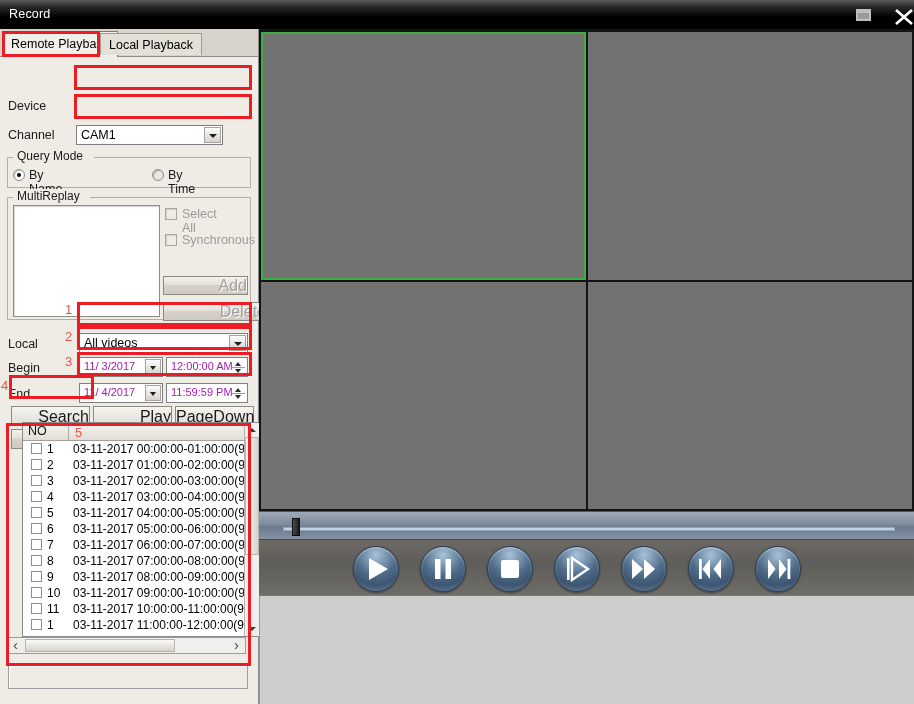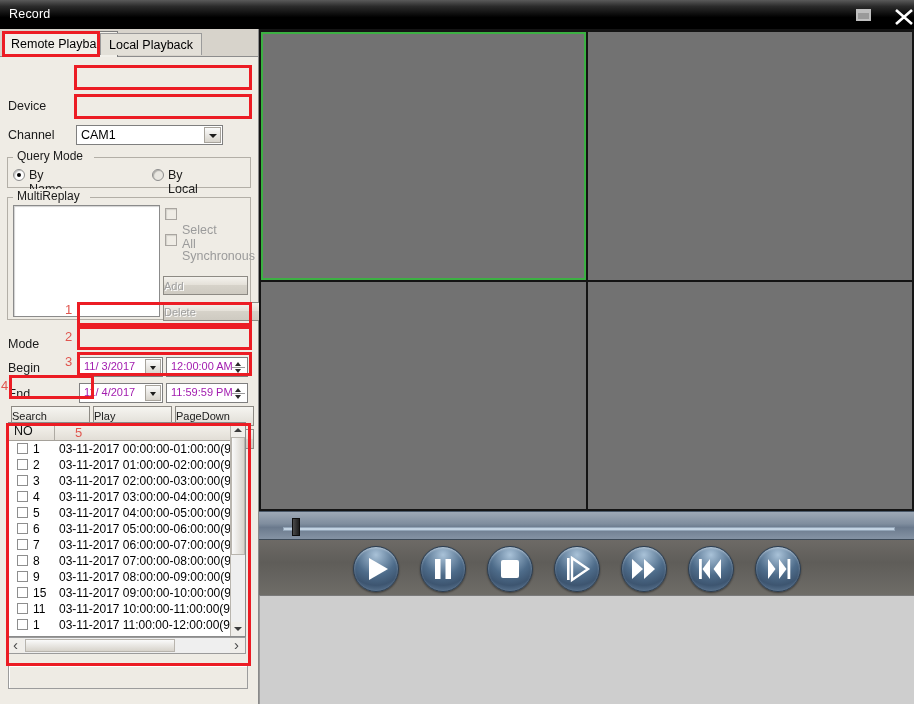--- a/index.html
+++ b/index.html
@@ -93,34 +93,34 @@
   .radio.off .dot{background:#e9e7e1;}
   .radio .rtxt{position:absolute;left:16px;top:0;}
 
   
   .chk{position:absolute;font-size:12.5px;color:#9b9b9b;}
   .chk .box{
     position:absolute;left:0;top:1px;width:12px;height:12px;background:#efece5;
     border:1px solid #a9a5a0;box-sizing:border-box;
     box-shadow:inset 1px 1px 1px rgba(0,0,0,.12);
   }
-  .chk .ctxt{position:absolute;left:17px;top:0;margin-top:16px;}
+  .chk .ctxt{position:absolute;left:17px;top:0;}
 
   
   .listbox{
     position:absolute;background:#fff;border:1px solid #8b8b8b;
     box-shadow:inset 1px 1px 1px rgba(0,0,0,.18);
   }
 
   
   .btn{
     position:absolute;box-sizing:border-box;
     background:linear-gradient(to bottom,#f4f2ed 0%,#e4e0d8 48%,#d6d2c9 50%,#cecac1 100%);
     border:1px solid #8d8a84;
-    font-size:11px;color:#1a1a1a;text-align:left;
+    font-size:16px;color:#1a1a1a;text-align:right;
   }
   .btn span{display:block;}
   .btn.disabled{color:#a0a0a0;text-shadow:1px 1px 0 #fff;}
   .btn.plain{background:linear-gradient(to bottom,#f6f5f1,#e0ddd5);}
 
   
   .field{
     position:absolute;background:#fff;border:1px solid #7f7f7f;box-sizing:border-box;height:20px;
   }
   .field .fv{position:absolute;left:4px;top:2px;font-size:11px;color:#a21caf;white-space:nowrap;}
@@ -144,21 +144,21 @@
   }
   .spin .dn:after{
     content:"";position:absolute;left:3px;top:1px;
     border-left:3.5px solid transparent;border-right:3.5px solid transparent;
     border-top:4px solid #2a2a2a;
   }
   .spin .bar{position:absolute;left:0;top:7px;width:13px;height:1px;background:#9a9a9a;}
 
   
   .filebox{
-    position:absolute;left:8px;top:393px;width:238px;height:215px;
+    position:absolute;left:22px;top:393px;width:238px;height:215px;
     background:#fff;border:1px solid #8b8b8b;box-sizing:border-box;overflow:hidden;
   }
   .fhead{
     position:absolute;left:0;top:0;width:100%;height:18px;
     background:linear-gradient(to bottom,#f6f4ef,#e2ded6);
     border-bottom:1px solid #a5a19a;box-sizing:border-box;
   }
   .fhead .hc{
     position:absolute;top:0;height:17px;line-height:17px;font-size:12.5px;color:#111;
     border-right:1px solid #aeaaa3;box-sizing:border-box;padding-left:5px;
@@ -304,21 +304,21 @@
       <div class="gline-l"></div>
       <div class="gline-r" style="width:156px;"></div>
       <div class="glegend">Query Mode</div>
     </div>
     <div class="radio checked" style="left:13px;top:139px;">
       <div class="dot"></div>
       <div class="rtxt">By Name</div>
     </div>
     <div class="radio off" style="left:152px;top:139px;">
       <div class="dot"></div>
-      <div class="rtxt">By Local</div>
+      <div class="rtxt">By Time</div>
     </div>
 
     <div class="group" style="left:7px;top:168px;width:242px;height:122px;">
       <div class="gline-l"></div>
       <div class="gline-r" style="width:160px;"></div>
       <div class="glegend">MultiReplay</div>
     </div>
     <div class="listbox" style="left:13px;top:176px;width:145px;height:110px;"></div>
 
     <div class="chk" style="left:165px;top:178px;">
@@ -330,21 +330,25 @@
       <div class="ctxt">Synchronous</div>
     </div>
 
     <div class="btn disabled" style="left:163px;top:247px;width:85px;height:19px;line-height:18px;">
       <span>Add</span>
     </div>
     <div class="btn disabled" style="left:163px;top:273px;width:104px;height:19px;line-height:18px;">
       <span>Delete</span>
     </div>
 
-    <div class="lbl" style="left:8px;top:308px;">Mode</div>
+    <div class="lbl" style="left:8px;top:308px;">Local</div>
+    <div class="combo" style="left:79px;top:304px;width:169px;">
+      <div class="val">All videos</div>
+      <div class="arrow"></div>
+    </div>
 
     <div class="lbl" style="left:8px;top:332px;text-align:right;">Begin</div>
     <div class="field" style="left:79px;top:328px;width:84px;">
       <div class="fv">11/ 3/2017</div>
       <div class="dd"></div>
     </div>
     <div class="field" style="left:166px;top:328px;width:82px;">
       <div class="fv">12:00:00 AM</div>
       <div class="spin">
         <div class="up"></div>
@@ -430,21 +434,21 @@
             <div class="num">8</div>
             <div class="txt">03-11-2017 07:00:00-08:00:00(9846</div>
           </div>
           <div class="frow">
             <div class="cb"></div>
             <div class="num">9</div>
             <div class="txt">03-11-2017 08:00:00-09:00:00(9876</div>
           </div>
           <div class="frow">
             <div class="cb"></div>
-            <div class="num">15</div>
+            <div class="num">10</div>
             <div class="txt">03-11-2017 09:00:00-10:00:00(9916</div>
           </div>
           <div class="frow">
             <div class="cb"></div>
             <div class="num">11</div>
             <div class="txt">03-11-2017 10:00:00-11:00:00(9962</div>
           </div>
           <div class="frow">
             <div class="cb"></div>
             <div class="num">1</div>

